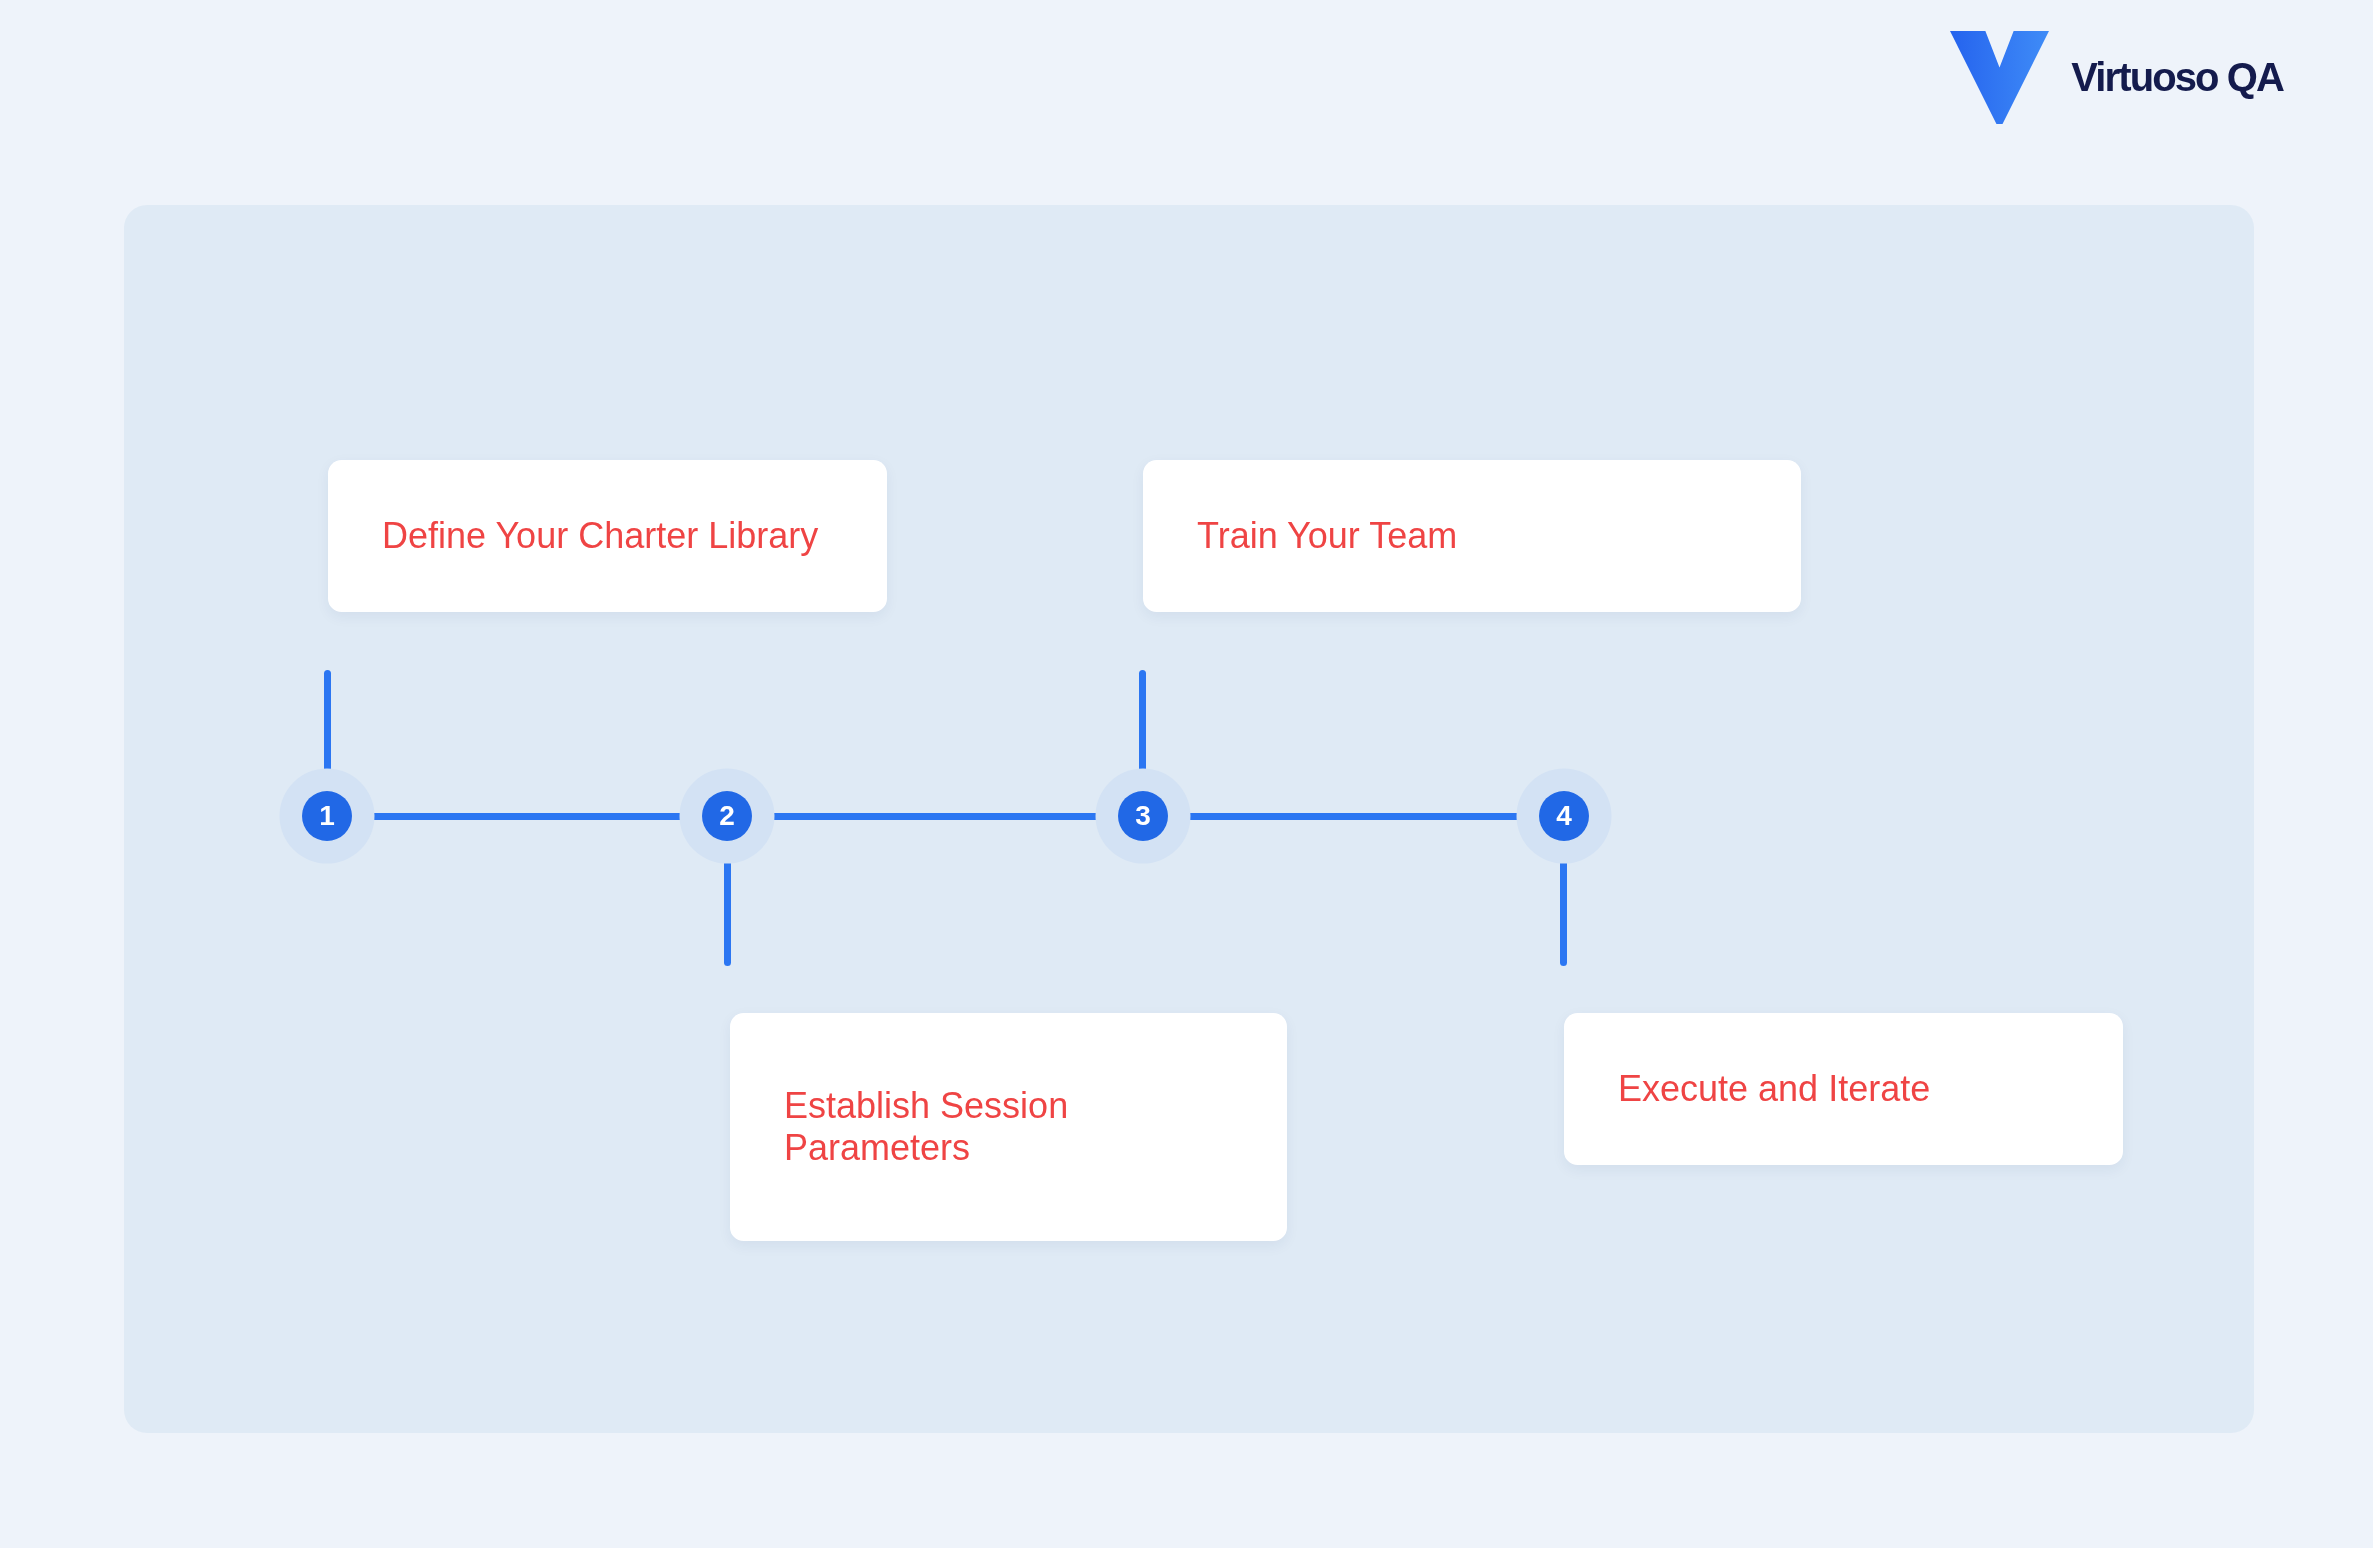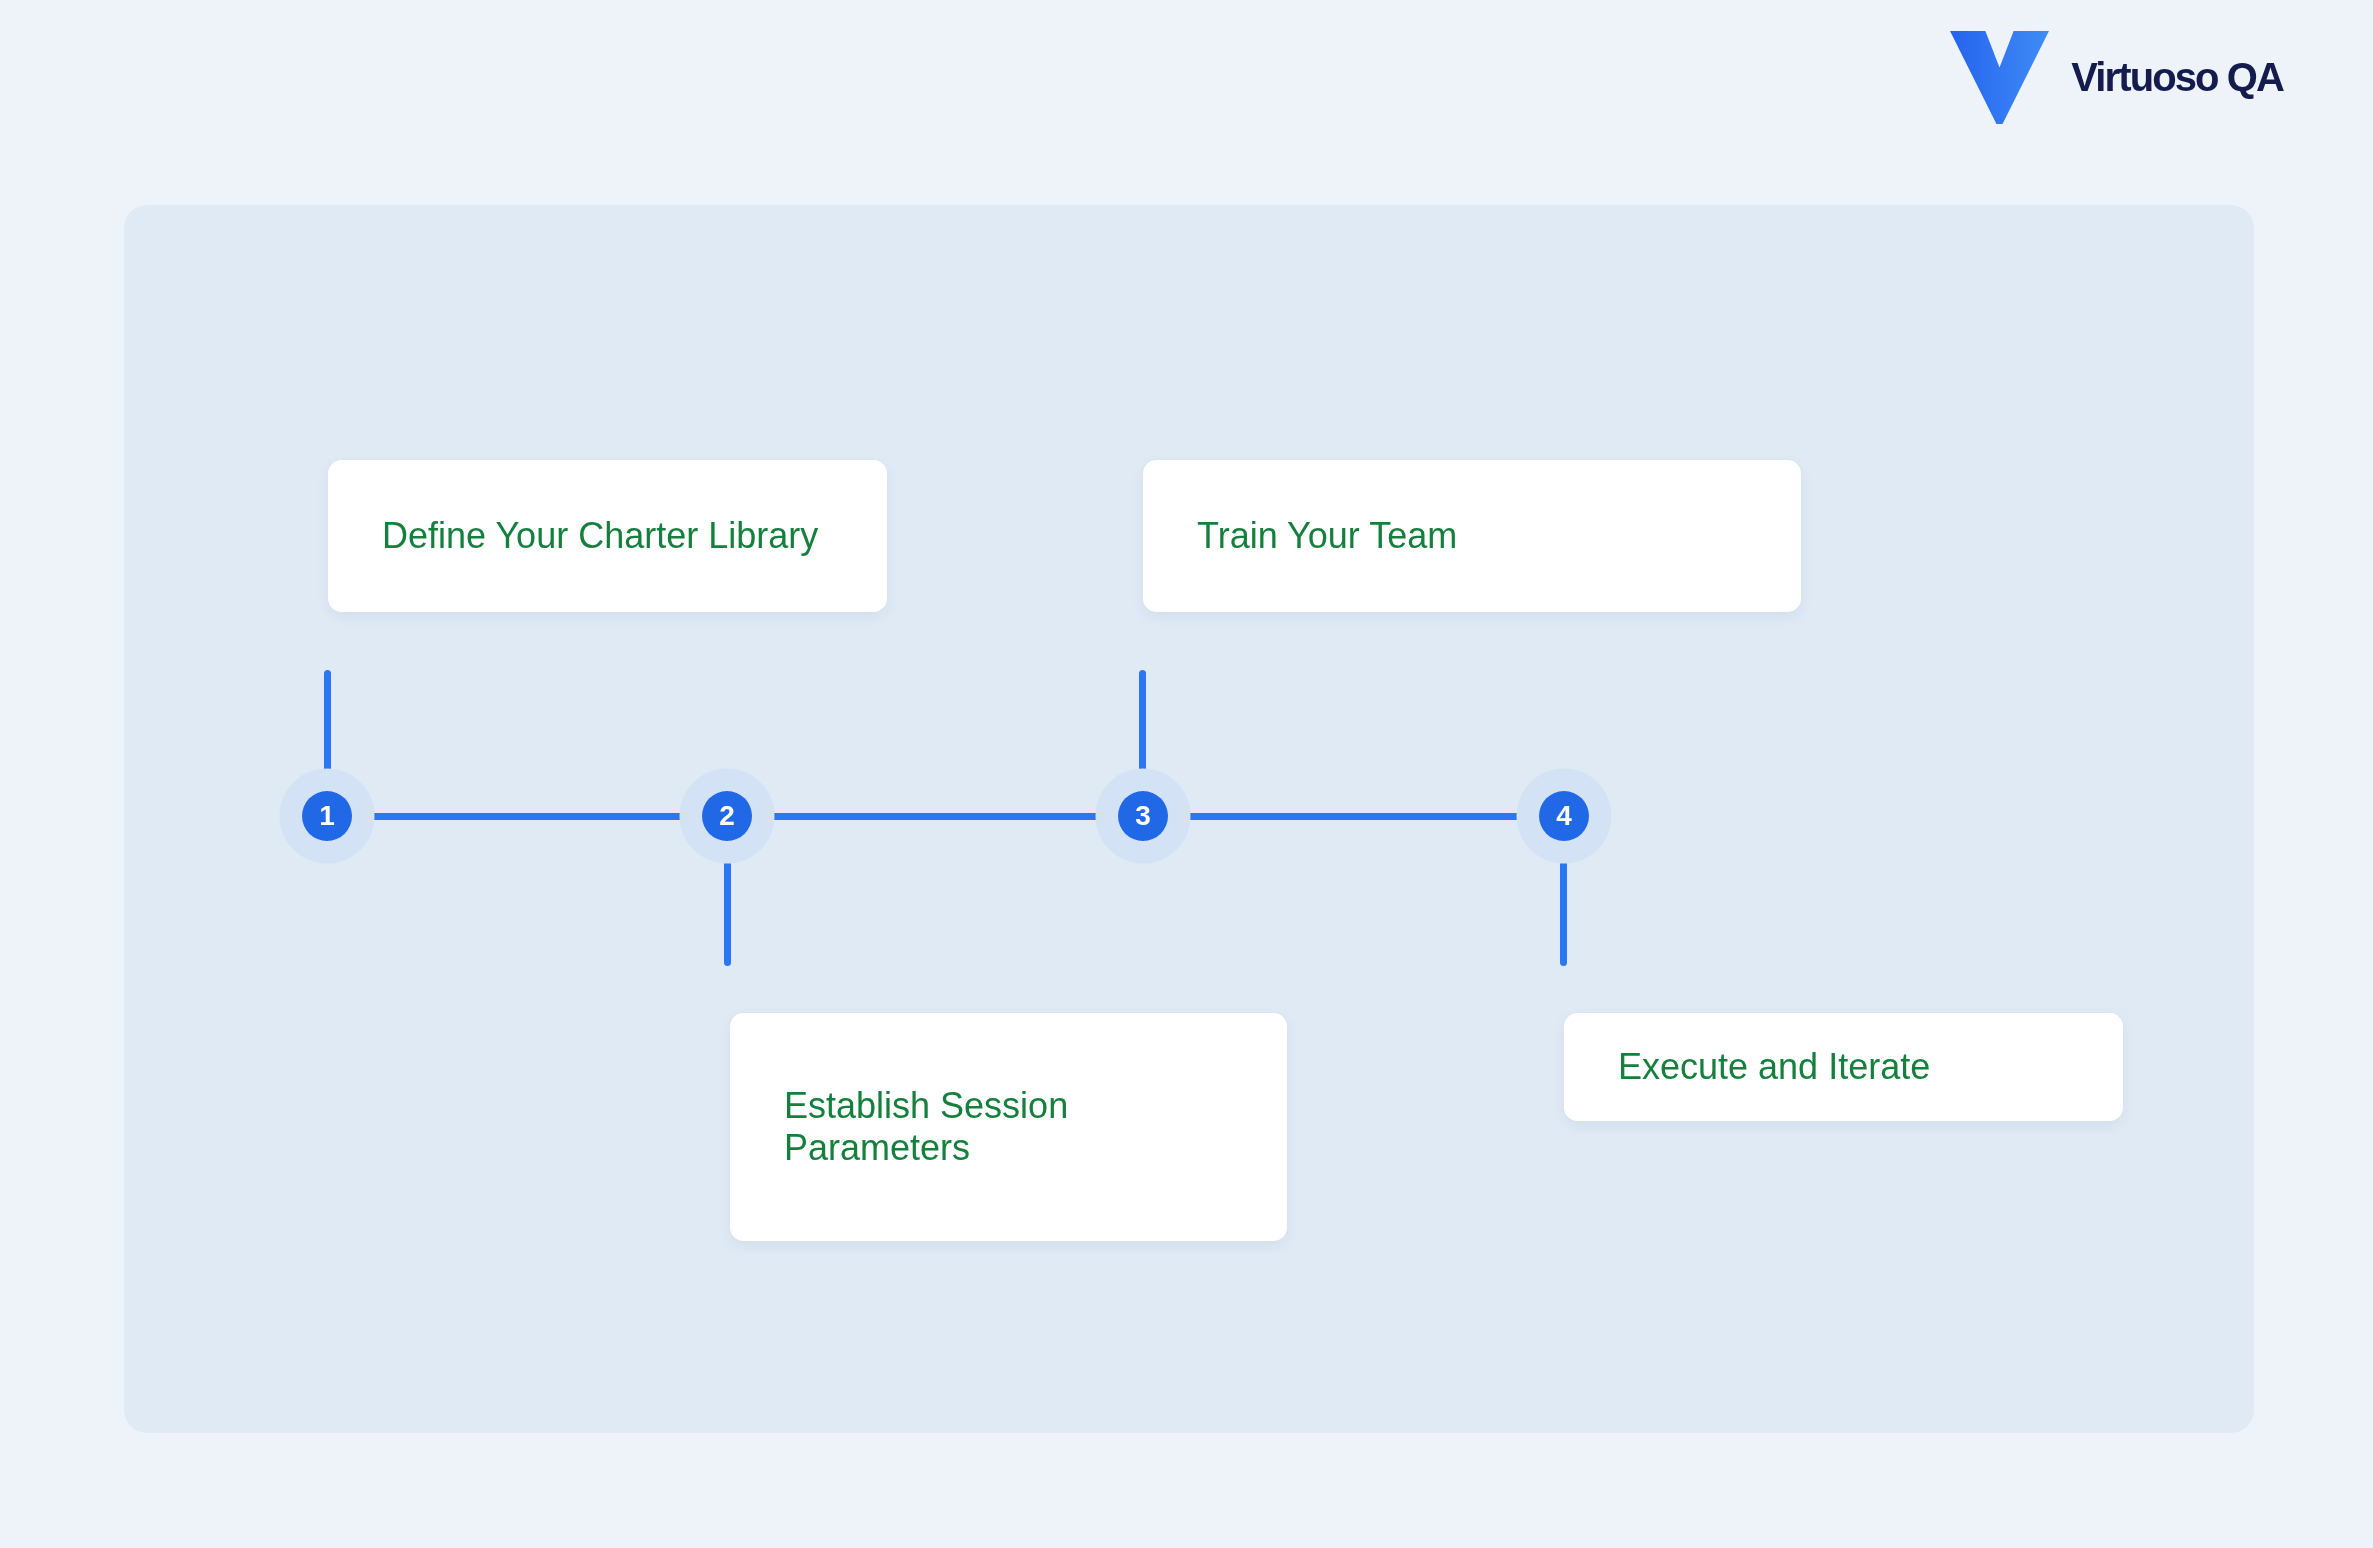--- a/index.html
+++ b/index.html
@@ -101,29 +101,29 @@
 
   
   .card {
     position: absolute;
     background: #ffffff;
     border-radius: 13.6px;
     box-shadow: 0 4.9px 13.6px rgba(25, 55, 110, 0.06);
     display: flex;
     align-items: center;
     padding: 0 54px;
-    color: #15803d;
+    color: #ef4444;
     font-size: 36px;
     font-weight: 500;
     line-height: 1.18;
   }
   .card-1 { left: 328px;  top: 460px;  width: 559px; height: 152px; }
   .card-2 { left: 730px;  top: 1013px; width: 557px; height: 228px; }
   .card-3 { left: 1143px; top: 460px;  width: 658px; height: 152px; }
-  .card-4 { left: 1564px; top: 1013px; width: 559px; height: 108px; }
+  .card-4 { left: 1564px; top: 1013px; width: 559px; height: 152px; }
   .card-2 .card-label { max-width: 330px; }
 </style>
 </head>
 <body>
 
 <div class="page">
 
   <div class="logo">
     <svg class="logo-mark" viewBox="0 0 100 100">
       <defs>

